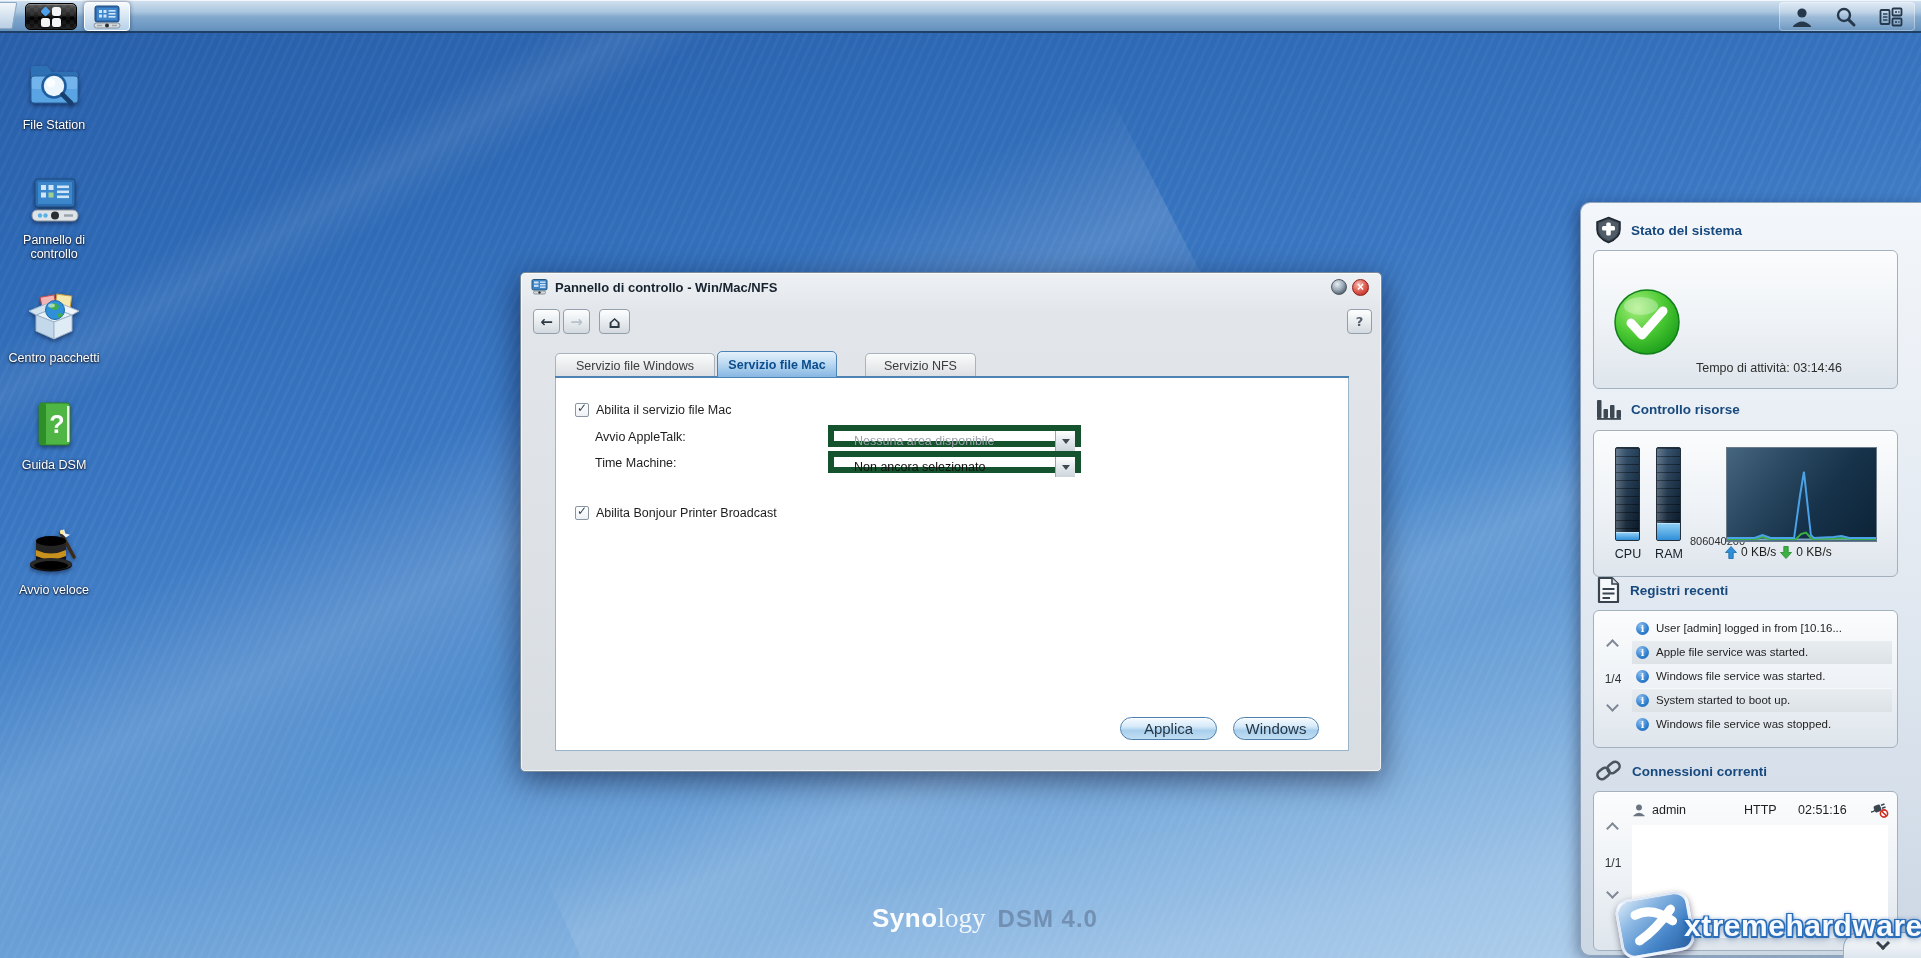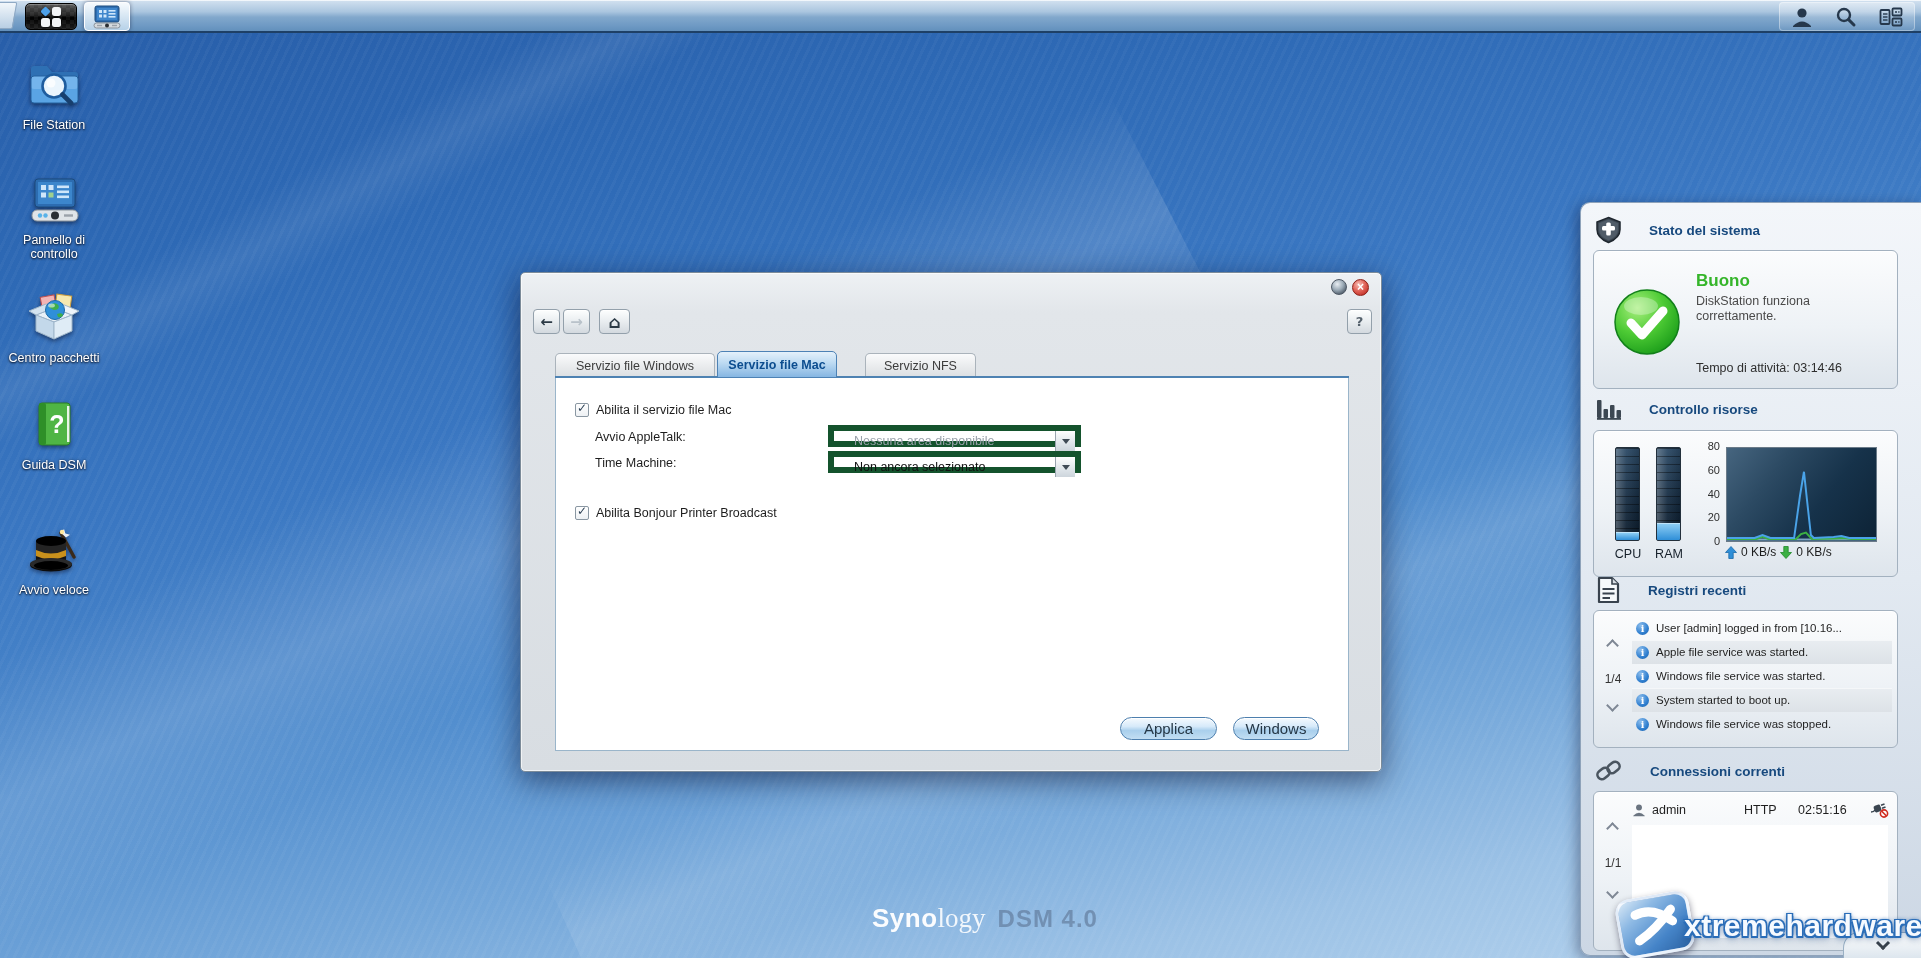--- a/index.html
+++ b/index.html
@@ -117,41 +117,41 @@
 
   .pill-btn { position:absolute; height:23px; border-radius:12px; border:1px solid #4d7fae;
     background:linear-gradient(180deg,#f5fafe 0%,#d7eafa 40%,#a9cfec 60%,#c2def3 100%);
     box-shadow:inset 0 1px 0 #fff; font-size:15px; color:#253746; text-align:center; line-height:21px; cursor:pointer; }
 
   
   .widget { position:absolute; left:1580px; top:202px; width:341px; height:754px; z-index:10;
     background:linear-gradient(180deg,#f3f6fa 0%,#e2e9f1 50%,#ccd7e4 100%);
     border:1px solid #8fa3ba; border-right:none; border-radius:10px 0 0 10px;
     box-shadow:-3px 3px 14px rgba(0,0,30,0.35); }
-  .w-header { position:absolute; left:14px; display:flex; align-items:center; gap:27px; }
+  .w-header { position:absolute; left:14px; display:flex; align-items:center; gap:9px; }
   .w-header .w-title { font-size:13.5px; font-weight:bold; color:#17497e; }
   .w-card { position:absolute; left:12px; width:305px; border:1px solid #a3b1bf; border-radius:6px;
     background:linear-gradient(180deg,#fbfcfd 0%,#eef2f6 55%,#dee5ec 100%);
     box-shadow:inset 0 1px 0 #fff; }
 
   .status-name { font-size:17px; font-weight:bold; color:#35b52a; }
   .status-desc { font-size:12.5px; color:#4a4a4a; line-height:15px; margin-top:3px; width:175px; }
   .status-uptime { position:absolute; left:102px; bottom:13px; font-size:12.5px; color:#2e2e2e; }
 
   .meter { position:absolute; top:16px; width:25px; height:94px; border:1px solid #23303c; border-radius:2px;
     background:
       repeating-linear-gradient(180deg, rgba(0,0,0,0.4) 0 1.5px, transparent 1.5px 8px),
       linear-gradient(90deg, rgba(255,255,255,0.28) 0%, rgba(255,255,255,0.05) 45%, rgba(0,0,0,0.15) 100%),
       linear-gradient(180deg,#2c4a66,#12263a 70%,#0c1c2c);
     overflow:hidden; }
   .meter-fill { position:absolute; left:0; bottom:0; width:100%;
     background:linear-gradient(180deg,#8ccdf4,#2f8fd8); border-top:1px solid #bfe4fa; }
   .meter-label { position:absolute; top:116px; width:40px; text-align:center; font-size:12.5px; color:#16202a; }
 
-  .axis-col { position:absolute; left:96px; top:9px; width:30px; height:107px; display:flex; flex-direction:column;
+  .axis-col { position:absolute; left:96px; top:9px; width:30px; height:107px; display:flex; flex-direction:row;
     justify-content:space-between; align-items:flex-end; font-size:11px; color:#2e2e2e; }
   .netplot { position:absolute; left:132px; top:16px; width:151px; height:95px; border:1px solid #6a7a88;
     background:linear-gradient(128deg,#46657f 0%,#2c4a63 30%,#16324a 62%,#0d2336 100%); }
   .net-row { position:absolute; left:131px; top:114px; display:flex; align-items:center; gap:4px;
     font-size:12px; color:#1d1d1d; }
 
   .pag-col { position:absolute; left:0; top:0; bottom:0; width:38px; }
   .pag-num { position:absolute; left:0; width:38px; text-align:center; font-size:12px; color:#333; }
   .chev { position:absolute; left:14px; width:9px; height:9px; border-right:2.5px solid #7e8794; border-bottom:2.5px solid #7e8794; cursor:pointer; }
   .chev-up { transform:rotate(-135deg); }
@@ -322,20 +322,33 @@
     <path d="M8 27 q15 7 30 0 l0 6 q-15 7-30 0 Z" fill="#c8901c"></path>
     <ellipse cx="23" cy="18" rx="15" ry="5" fill="#000"></ellipse>
     <ellipse cx="23" cy="42" rx="21" ry="6.5" fill="#0c0c0c"></ellipse>
     <ellipse cx="23" cy="41" rx="21" ry="6" fill="#2a2a2a"></ellipse>
     <ellipse cx="23" cy="42.5" rx="17" ry="4.4" fill="#000"></ellipse>
   </svg>
   <div class="dlabel">Avvio veloce</div>
 </div>
 
 <div class="dialog">
+  <div class="titlebar">
+    <svg width="17" height="16" viewBox="0 0 17 16">
+      <rect x="1" y="0.5" width="15" height="10.5" rx="1.5" fill="#3f86c8" stroke="#23567e"></rect>
+      <rect x="3" y="2.5" width="4.5" height="2" fill="#cfe6fa"></rect>
+        <rect x="3" y="5.8" width="4.5" height="2" fill="#cfe6fa"></rect>
+      <rect x="9" y="2.5" width="5.5" height="1.4" fill="#cfe6fa"></rect>
+        <rect x="9" y="5" width="5.5" height="1.4" fill="#cfe6fa"></rect>
+      <rect x="9" y="7.5" width="5.5" height="1.4" fill="#cfe6fa"></rect>
+      <rect x="2.5" y="12" width="12" height="3" rx="1.5" fill="#d5dade" stroke="#7a838c" stroke-width="0.8"></rect>
+      <circle cx="8.5" cy="13.5" r="1.2" fill="#2a2f34"></circle>
+    </svg>
+    <span class="title-text">Pannello di controllo - Win/Mac/NFS</span>
+  </div>
   <div class="win-btn btn-min"></div>
   <div class="win-btn btn-close">×</div>
 
   <div class="toolbar-btn tbtn-back">←</div>
   <div class="toolbar-btn tbtn-fwd">→</div>
   <div class="toolbar-btn tbtn-home">⌂</div>
   <div class="toolbar-btn tbtn-help">?</div>
 
   <div class="tab" style="left:34px; width:160px">Servizio file Windows</div>
   <div class="tab tab-active" style="left:196px; width:120px">Servizio file Mac</div>
@@ -384,24 +397,20 @@
           <stop offset="0" stop-color="#a8ef7e"></stop>
             <stop offset="0.45" stop-color="#4ecb35"></stop>
           <stop offset="0.8" stop-color="#23a41e"></stop>
             <stop offset="1" stop-color="#178a18"></stop>
         </radialGradient>
       </defs>
       <circle cx="34" cy="34" r="32" fill="url(#grn)" stroke="#12801a" stroke-width="1.5"></circle>
       <ellipse cx="28" cy="18" rx="17" ry="9" fill="#ffffff" opacity="0.3"></ellipse>
       <path d="M18 35 L29 47 L50 23" fill="none" stroke="#fff" stroke-width="9" stroke-linecap="round" stroke-linejoin="round"></path>
     </svg>
-    <div style="position:absolute; left:102px; top:20px">
-      <div class="status-name">Buono</div>
-      <div class="status-desc">DiskStation funziona correttamente.</div>
-    </div>
     <div class="status-uptime">Tempo di attività: 03:14:46</div>
   </div>
 
   <div class="w-header" style="top:193px">
     <svg width="27" height="26" viewBox="0 0 27 26">
       <rect x="2" y="4" width="4.5" height="18" rx="1" fill="#3c4752"></rect>
       <rect x="8.5" y="13" width="4.5" height="9" rx="1" fill="#3c4752"></rect>
       <rect x="15" y="9" width="4.5" height="13" rx="1" fill="#3c4752"></rect>
       <rect x="21.5" y="14" width="4.5" height="8" rx="1" fill="#3c4752"></rect>
       <rect x="2" y="22" width="24" height="1.8" fill="#3c4752"></rect>

